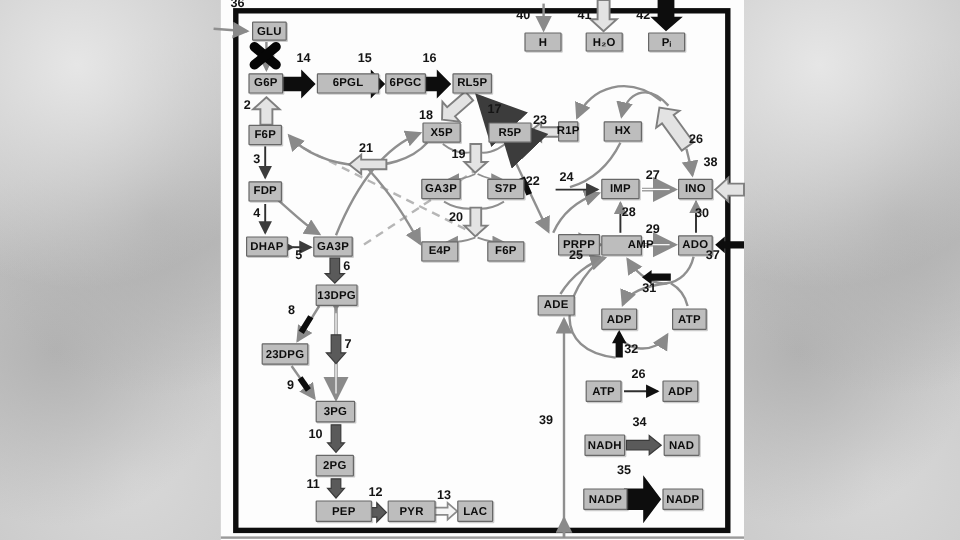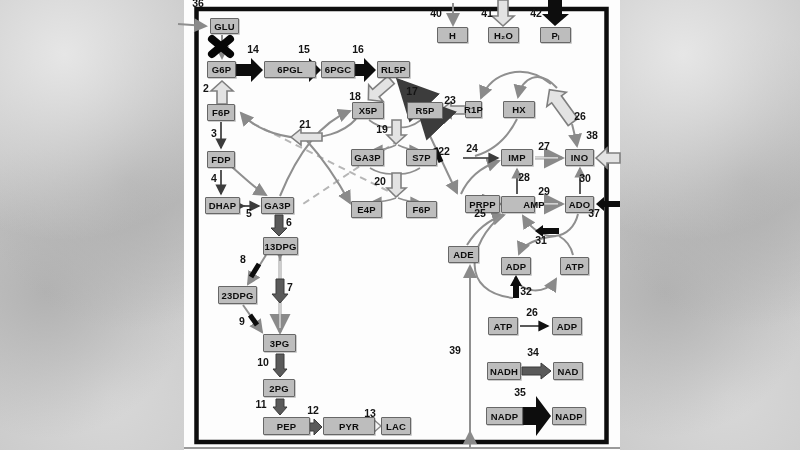--- a/index.html
+++ b/index.html
@@ -176,21 +176,21 @@
       <div class="node" style="left: 407px; top: 102px; width: 36px; height: 17px;">R5P</div>
       <div class="node" style="left: 351px; top: 149px; width: 33px; height: 17px;">GA3P</div>
       <div class="node" style="left: 406px; top: 149px; width: 31px; height: 17px;">S7P</div>
       <div class="node" style="left: 351px; top: 201px; width: 31px; height: 17px;">E4P</div>
       <div class="node" style="left: 406px; top: 201px; width: 31px; height: 17px;">F6P</div>
       <div class="node" style="left: 263px; top: 237px; width: 35px; height: 18px;">13DPG</div>
       <div class="node" style="left: 218px; top: 286px; width: 39px; height: 18px;">23DPG</div>
       <div class="node" style="left: 263px; top: 334px; width: 33px; height: 18px;">3PG</div>
       <div class="node" style="left: 263px; top: 379px; width: 32px; height: 18px;">2PG</div>
       <div class="node" style="left: 263px; top: 417px; width: 47px; height: 18px;">PEP</div>
-      <div class="node" style="left: 323px; top: 417px; width: 52px; height: 18px;">PYR</div>
+      <div class="node" style="left: 323px; top: 417px; width: 40px; height: 18px;">PYR</div>
       <div class="node" style="left: 381px; top: 417px; width: 30px; height: 18px;">LAC</div>
       <div class="node" style="left: 437px; top: 27px; width: 31px; height: 16px;">H</div>
       <div class="node" style="left: 488px; top: 27px; width: 31px; height: 16px;">H₂O</div>
       <div class="node" style="left: 540px; top: 27px; width: 31px; height: 16px;">Pᵢ</div>
       <div class="node" style="left: 465px; top: 101px; width: 17px; height: 17px;">R1P</div>
       <div class="node" style="left: 503px; top: 101px; width: 32px; height: 17px;">HX</div>
       <div class="node" style="left: 501px; top: 149px; width: 32px; height: 17px;">IMP</div>
       <div class="node" style="left: 565px; top: 149px; width: 29px; height: 17px;">INO</div>
       <div class="node" style="left: 448px; top: 195px; width: 35px; height: 18px; margin-left: 17px;">PRPP</div>
       <div class="node" style="left: 501px; top: 196px; width: 32px; height: 17px; padding-left: 32px;">AMP</div>

